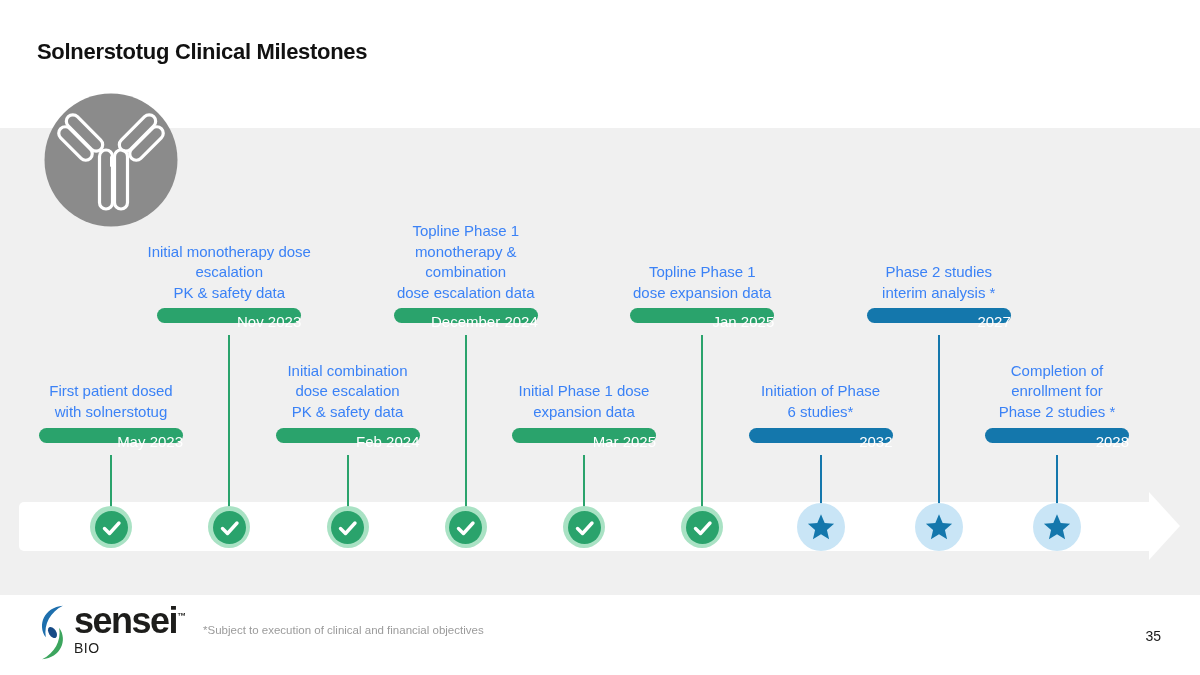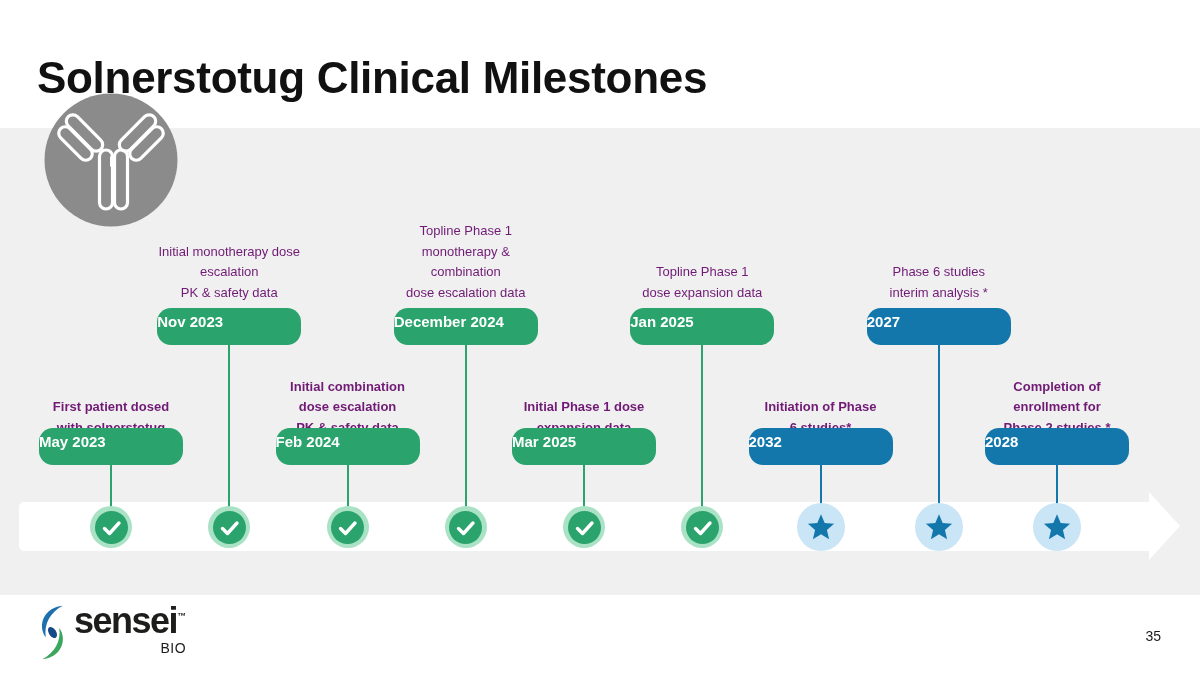--- a/index.html
+++ b/index.html
@@ -2,62 +2,62 @@
 <html style="--green: #2aa36c; --green_light: #a9e2c4; --blue: #1477ac; --blue_light: #c9e5f6; --band_gray: #f0f0f0; --circle_gray: #8b8b8b;"><head>
 <meta charset="utf-8">
 <style>
   html,body{margin:0;padding:0;background:#fff;}
   .slide{
     position:relative;width:1200px;height:675px;overflow:hidden;background:#fff;
     font-family:"Liberation Sans","DejaVu Sans",sans-serif;
   }
   .gray-band{position:absolute;left:0;top:128px;width:1200px;height:467px;background:var(--band_gray);}
   .page-title{
-    position:absolute;left:37px;top:24px;font-size:44px;font-weight:bold;color:#111;
+    position:absolute;left:37px;top:24px;font-size:22px;font-weight:bold;color:#111;
     letter-spacing:-0.3px;
   }
   .antibody-badge{position:absolute;left:44px;top:93px;width:134px;height:134px;}
   
   .arrow-rect{position:absolute;left:19px;top:502px;width:1131px;height:49px;background:#fff;border-radius:5px 0 0 5px;}
   .arrow-head{
     position:absolute;left:1149px;top:492px;width:0;height:0;
     border-top:34px solid transparent;border-bottom:34px solid transparent;border-left:31px solid #fff;
   }
   
   .timeline{position:absolute;left:0;top:0;width:1200px;height:675px;}
   .milestone{position:absolute;top:0;left:var(--x);width:0;height:675px;}
   .ms-label{
     position:absolute;left:-115px;width:230px;text-align:center;white-space:pre-line;
-    font-size:13px;line-height:20.5px;color:#701a75;
+    font-size:15px;line-height:20.5px;color:#3b82f6;
   }
   .milestone.top .ms-label{bottom:372px;}
-  .milestone.bottom .ms-label{bottom:237px;font-weight:bold;}
+  .milestone.bottom .ms-label{bottom:253px;}
   .ms-pill{
-    position:absolute;left:-72px;width:144px;height:37px;border-radius:14px;
-    color:#fff;font-weight:bold;font-size:15px;text-align:left;line-height:27px;
+    position:absolute;left:-72px;width:144px;height:15px;border-radius:14px;
+    color:#fff;font-weight:normal;font-size:15px;text-align:right;line-height:27px;
   }
   .milestone.top .ms-pill{top:308px;}
   .milestone.bottom .ms-pill{top:428px;}
   .milestone.done .ms-pill{background:var(--green);}
   .milestone.planned .ms-pill{background:var(--blue);}
   .ms-connector{position:absolute;left:-1px;width:2px;}
   .milestone.top .ms-connector{top:335px;height:192px;}
   .milestone.bottom .ms-connector{top:455px;height:72px;}
   .milestone.done .ms-connector{background:var(--green);}
   .milestone.planned .ms-connector{background:var(--blue);}
   .ms-marker{
     position:absolute;border-radius:50%;
     display:flex;align-items:center;justify-content:center;
   }
   .milestone.done .ms-marker{top:506px;left:-21px;width:42px;height:42px;background:var(--green_light);}
   .milestone.planned .ms-marker{top:503px;left:-24px;width:48px;height:48px;background:var(--blue_light);}
   
   .logo{position:absolute;left:37px;top:604px;display:flex;align-items:flex-start;}
   .logo-mark{width:31px;height:57px;margin-right:6px;}
-  .wordmark{display:inline-block;text-align:right;}
+  .wordmark{display:inline-block;text-align:left;}
   .wordmark .name{font-size:36px;font-weight:bold;color:#1d1d1b;letter-spacing:-1.5px;line-height:34px;}
   .wordmark .tm{font-size:9px;font-weight:bold;color:#1d1d1b;vertical-align:14px;letter-spacing:0;}
   .wordmark .sub{font-size:14px;color:#1d1d1b;letter-spacing:0.5px;line-height:20px;}
   .footnote{position:absolute;left:203px;top:624px;font-size:11.5px;color:#9b9b9b;}
   .page-number{position:absolute;right:39px;top:628px;font-size:14px;color:#1a1a1a;}
 </style>
 </head>
 <body>
 
 <div class="slide">
@@ -180,21 +180,21 @@
         <span>2032</span>
       </div>
       <div class="ms-connector"></div>
       <div class="ms-marker">
           <svg width="30" height="28" viewBox="0 0 24 22">
             <polygon points="12,0.8 14.94,7.76 22.46,8.4 16.76,13.35 18.47,20.7 12,16.8 5.53,20.7 7.25,13.35 1.54,8.4 9.06,7.76" style="fill:var(--blue)"></polygon>
           </svg>
         </div>
     </div>
       <div class="milestone top planned" style="--x: 938.75px;">
-      <div class="ms-label">Phase 6 studies
+      <div class="ms-label">Phase 2 studies
 interim analysis *</div>
       <div class="ms-pill">
         <span>2027</span>
       </div>
       <div class="ms-connector"></div>
       <div class="ms-marker">
           <svg width="30" height="28" viewBox="0 0 24 22">
             <polygon points="12,0.8 14.94,7.76 22.46,8.4 16.76,13.35 18.47,20.7 12,16.8 5.53,20.7 7.25,13.35 1.54,8.4 9.06,7.76" style="fill:var(--blue)"></polygon>
           </svg>
         </div>
@@ -220,15 +220,16 @@
       <path d="M50,3 C14,6 0,40 17,64 C13,38 26,15 50,3 Z" fill="#1e6fad"></path>
       <path d="M10,107 C46,104 60,70 43,46 C47,72 34,95 10,107 Z" fill="#3ca55e"></path>
       <ellipse cx="30" cy="55" rx="7" ry="12" transform="rotate(-32 30 55)" fill="#164a86"></ellipse>
     </svg>
     <div class="wordmark">
       <div><span class="name">sensei</span><span class="tm">™</span></div>
       <div class="sub">BIO</div>
     </div>
   </div>
 
+  <div class="footnote">*Subject to execution of clinical and financial objectives</div>
   <div class="page-number">35</div>
 
 </div>
 
 </body></html>

